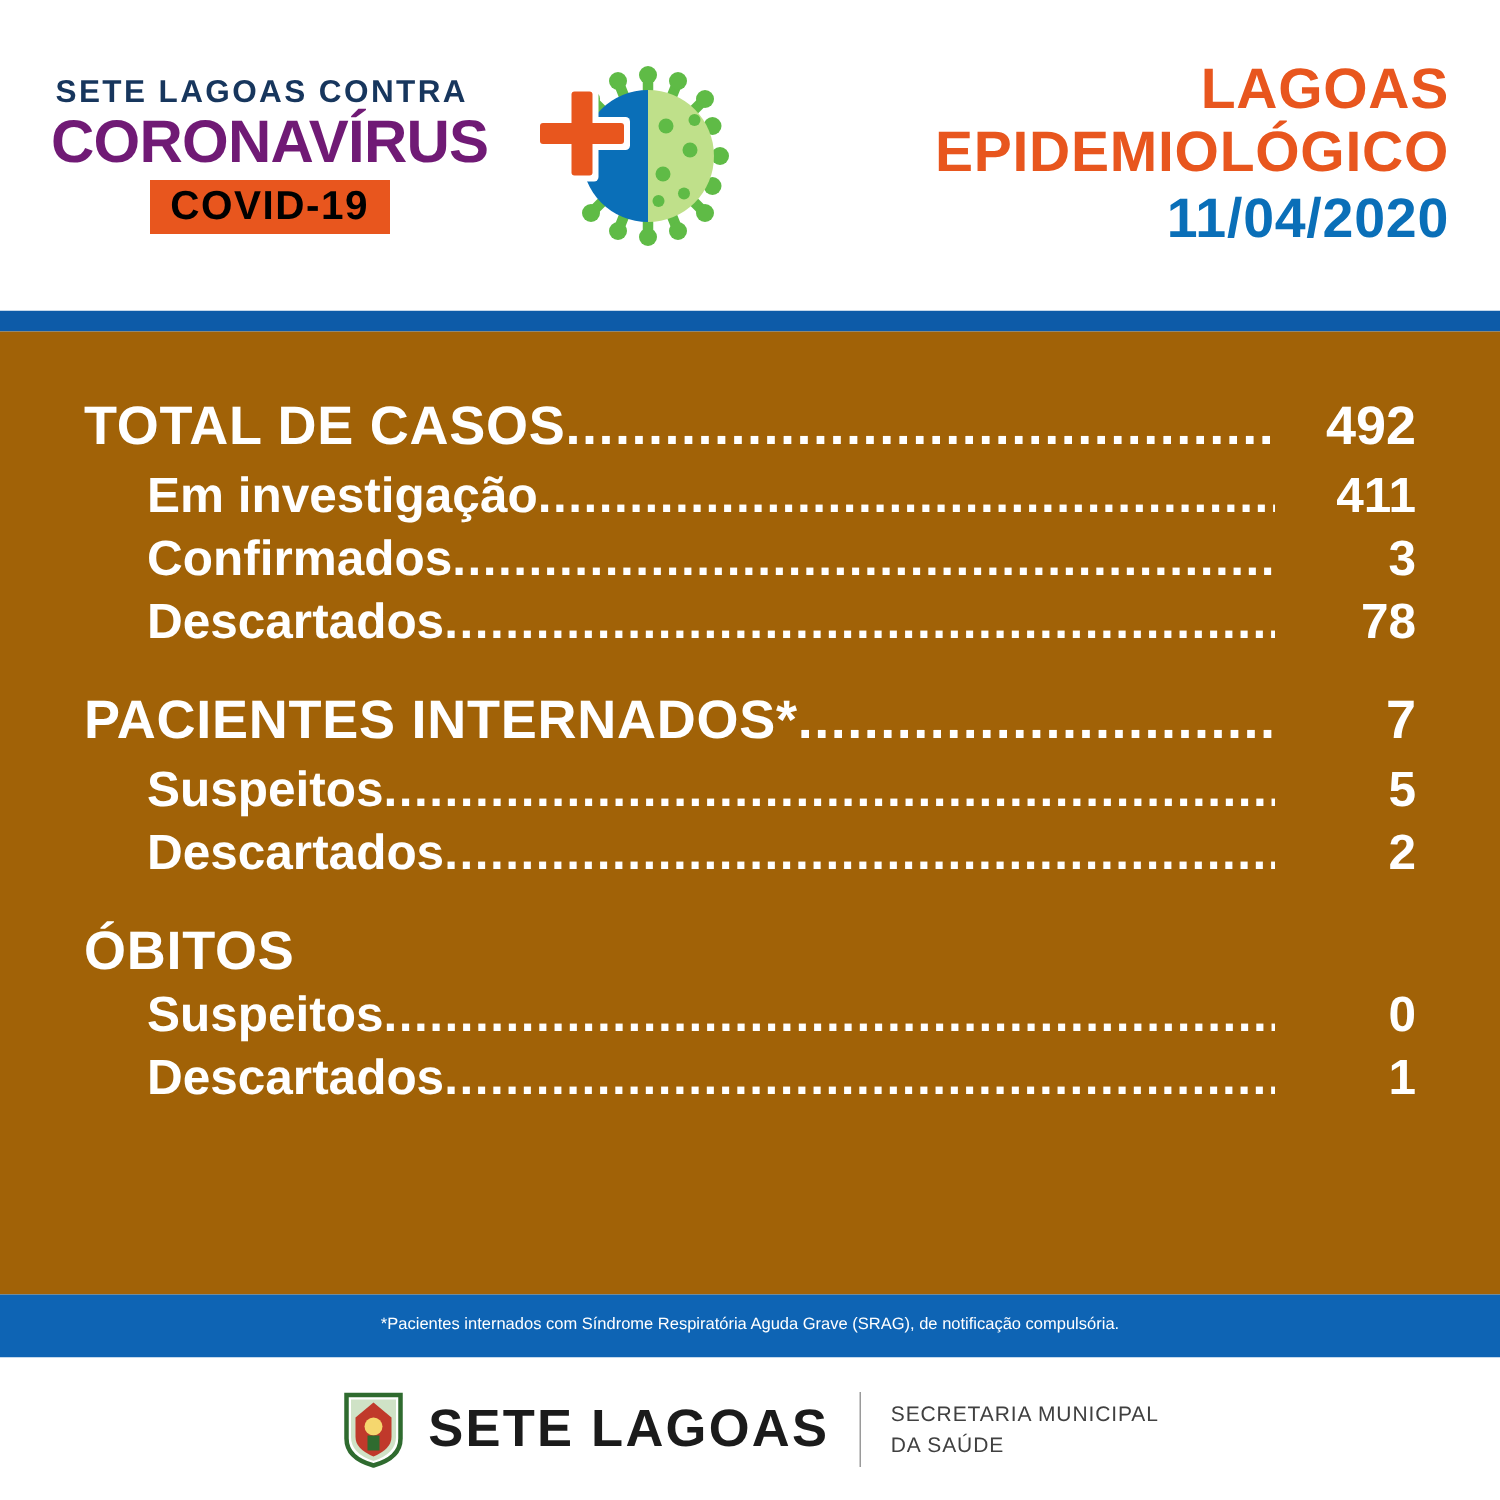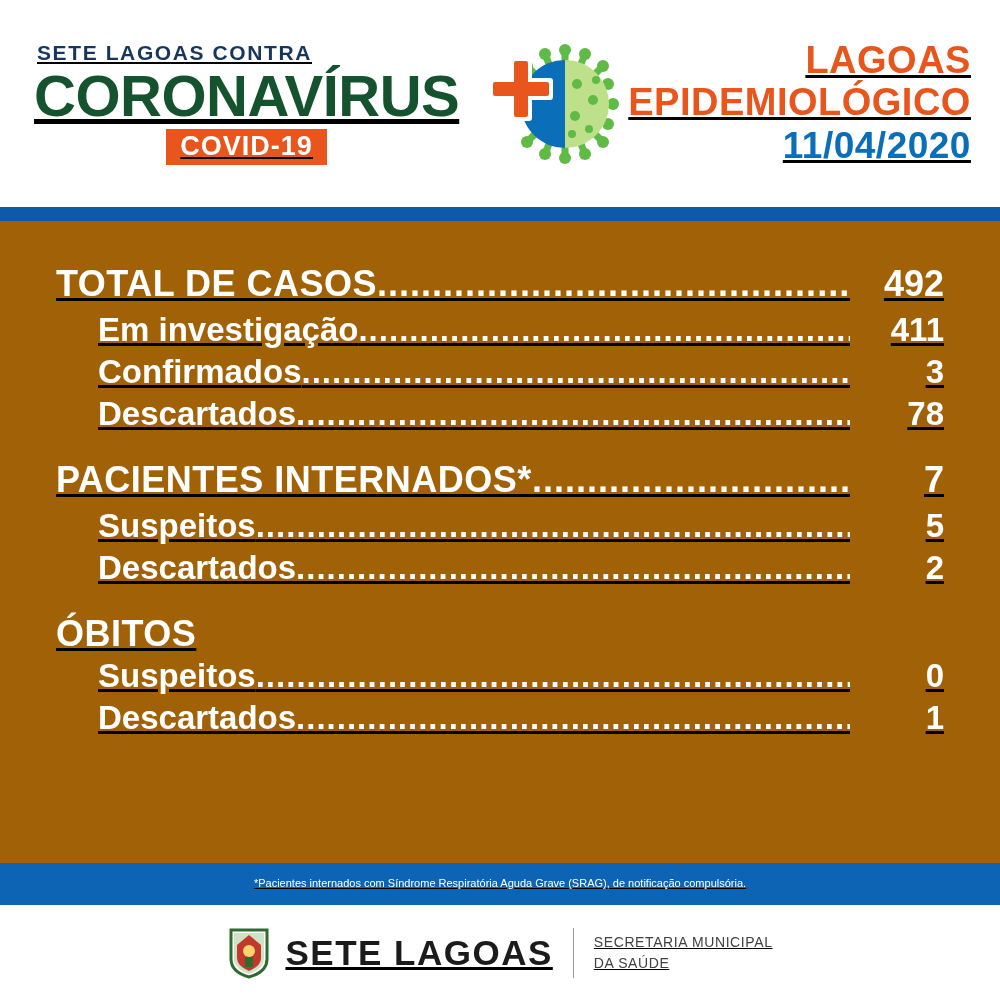--- a/index.html
+++ b/index.html
@@ -2,43 +2,43 @@
 <html><head>
 <meta charset="utf-8">
 <style>
   * { box-sizing: border-box; margin: 0; padding: 0; }
   body {
     width: 1000px; height: 1000px;
     font-family: "Liberation Sans", sans-serif;
     background: #ffffff;
     overflow: hidden;
   }
-  .poster { width: 1000px; height: 1000px; position: relative; display: flex; flex-direction: column; text-decoration: underline; }
+  .poster { width: 1000px; height: 1000px; position: relative; display: flex; flex-direction: column; }
 
   
   .header {
     height: 207px;
     background: #ffffff;
     display: flex;
     align-items: center;
     padding: 0 26px 0 34px;
     position: relative;
   }
   .brand { display: flex; align-items: center; flex: 0 0 auto; }
   .brand-text { display: flex; flex-direction: column; align-items: flex-start; }
   .brand-line1 {
     font-size: 21px; font-weight: bold; color: #17365d; letter-spacing: 1.6px;
     line-height: 1; margin-bottom: 3px; padding-left: 3px;
   }
   .brand-line2 {
-    font-size: 58px; font-weight: bold; color: #14532d; letter-spacing: -0.5px;
+    font-size: 40px; font-weight: bold; color: #701a75; letter-spacing: -0.5px;
     line-height: 1.02;
   }
   .brand-badge {
-    background: #e8561e; color: #ffffff; font-size: 27px; font-weight: bold;
+    background: #e8561e; color: #000000; font-size: 27px; font-weight: bold;
     letter-spacing: 1px; padding: 2px 14px 3px 14px; margin-top: 4px; align-self: center;
   }
   .logo-art { position: relative; width: 175px; height: 140px; margin-left: -6px; }
 
   .report-title {
     margin-left: auto; text-align: right; padding-right: 8px;
   }
   .report-title .l1, .report-title .l2 {
     color: #e8561e; font-size: 38px; font-weight: bold; line-height: 1.12; letter-spacing: 0.5px;
   }

